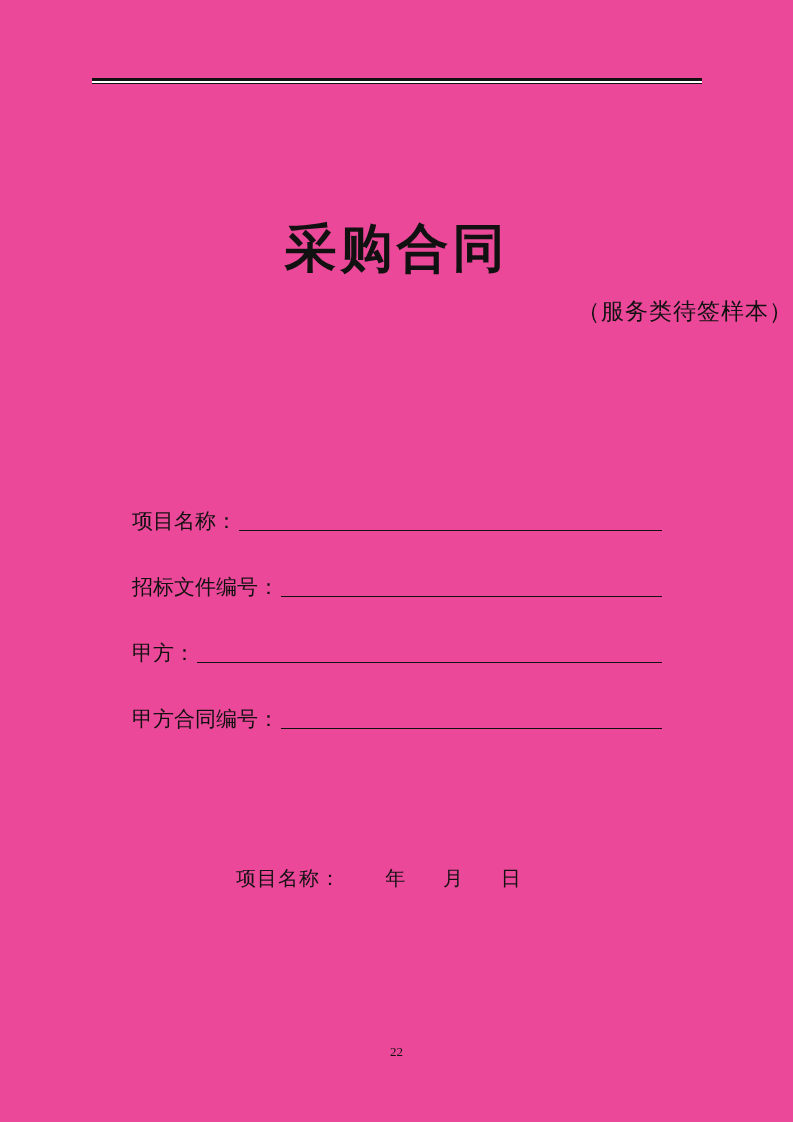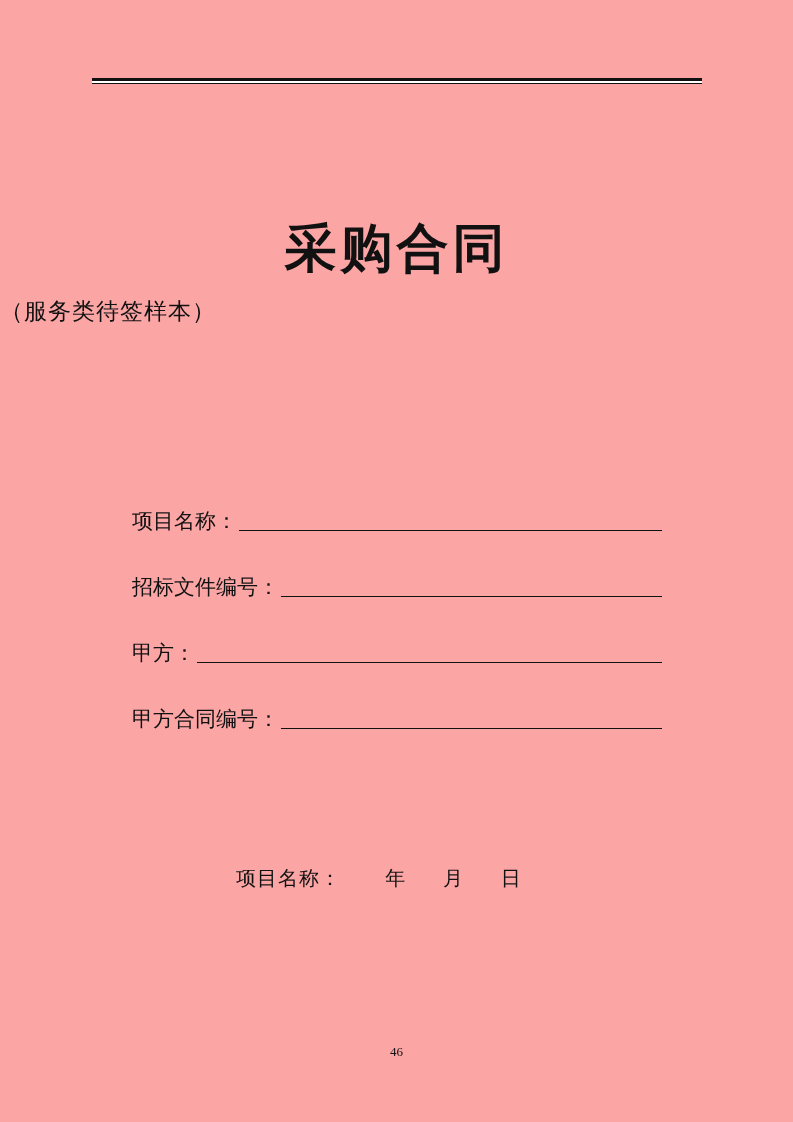--- a/index.html
+++ b/index.html
@@ -14,21 +14,21 @@
     color: #111111;
     position: relative;
     overflow: hidden;
   }
 
   .page {
     position: absolute;
     top: 0; left: 0;
     width: 793px;
     height: 1122px;
-    background: #fca5a5;
+    background: #ec4899;
   }
 
   
   .top-rule {
     position: absolute;
     left: 92px;
     top: 78px;
     width: 610px;
   }
   .top-rule .thick {
@@ -58,21 +58,21 @@
     font-weight: bold;
     letter-spacing: 4px;
     line-height: 1.15;
     font-family: "DejaVu Serif", "Liberation Serif", serif;
   }
   .subtitle {
     position: absolute;
     top: 296px;
     left: 0;
     width: 793px;
-    text-align: left;
+    text-align: right;
     font-size: 23px;
     letter-spacing: 1px;
     font-family: "DejaVu Serif", "Liberation Serif", serif;
   }
 
   
   .fields {
     position: absolute;
     top: 470px;
     left: 132px;
@@ -160,15 +160,15 @@
     <div class="field-row row-2">
       <span class="field-label">甲方合同编号：</span>
       <span class="field-line"></span>
     </div>
 
 
   </div>
 
   <div class="sign-date">项目名称：      年     月     日</div>
 
-  <div class="page-number">46</div>
+  <div class="page-number">22</div>
 
 </div>
 
 </body></html>

